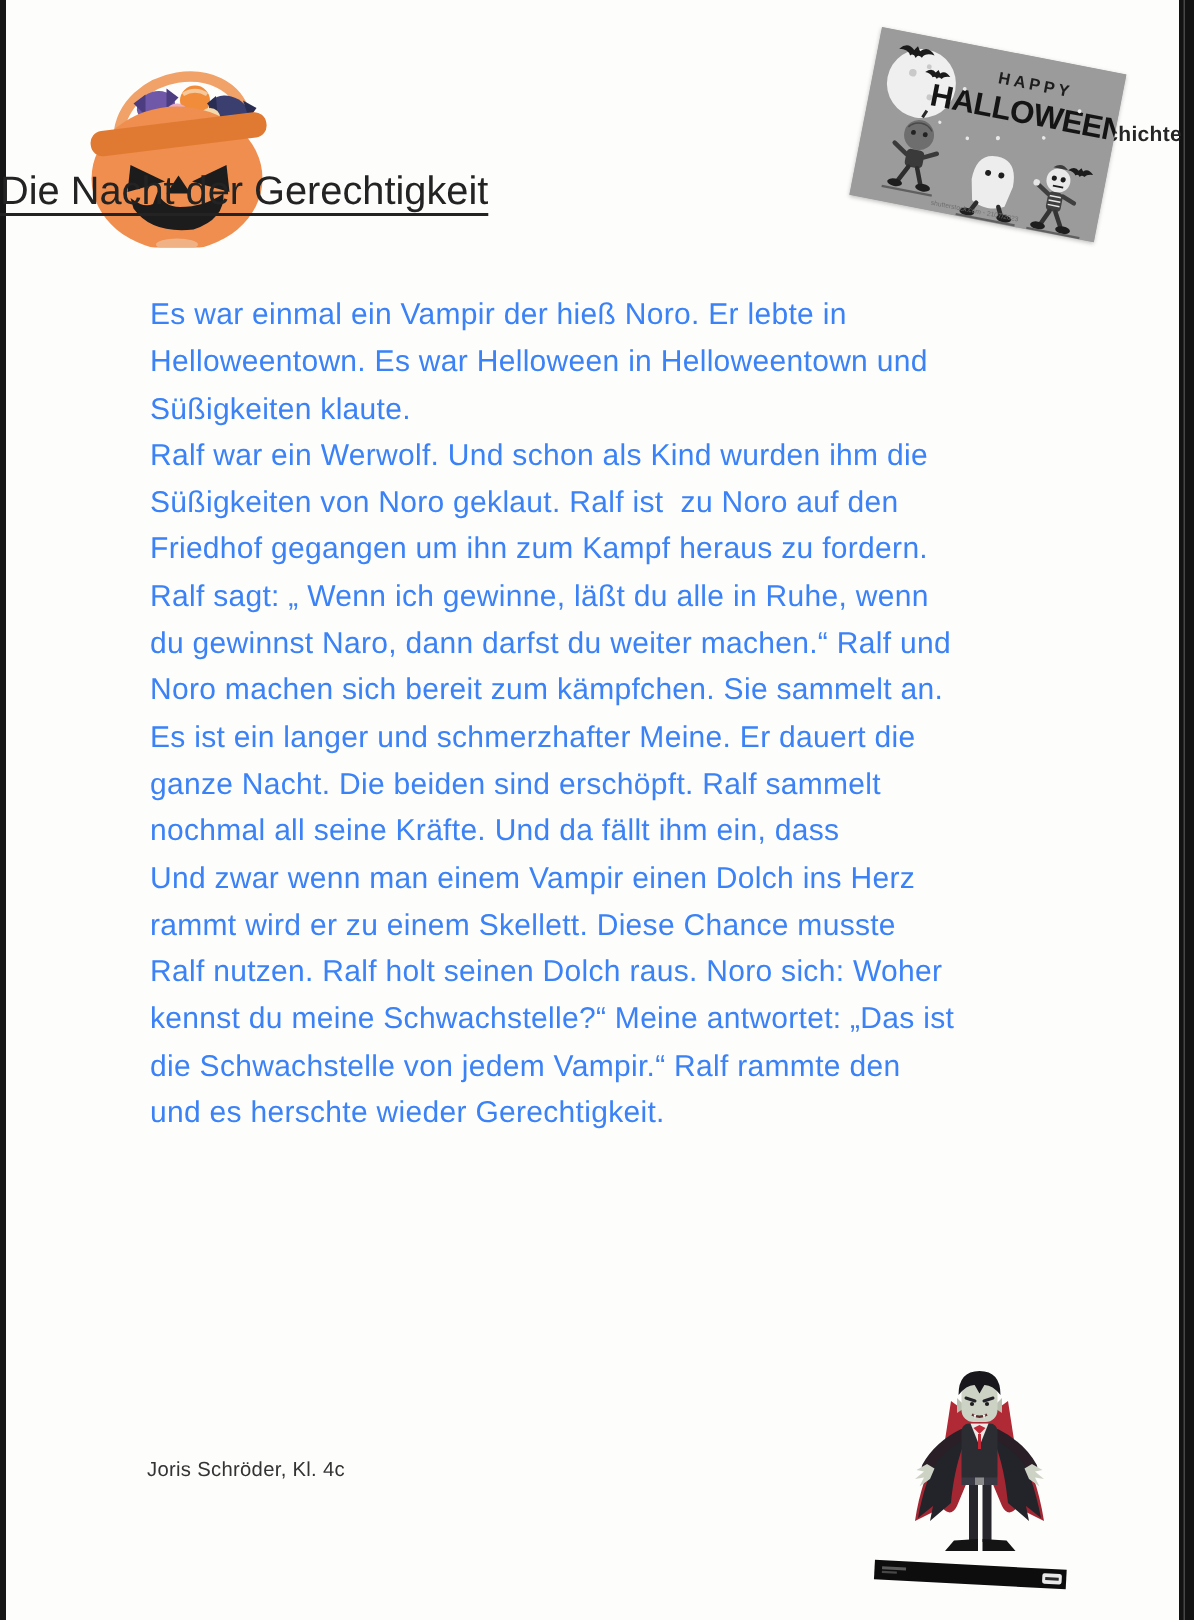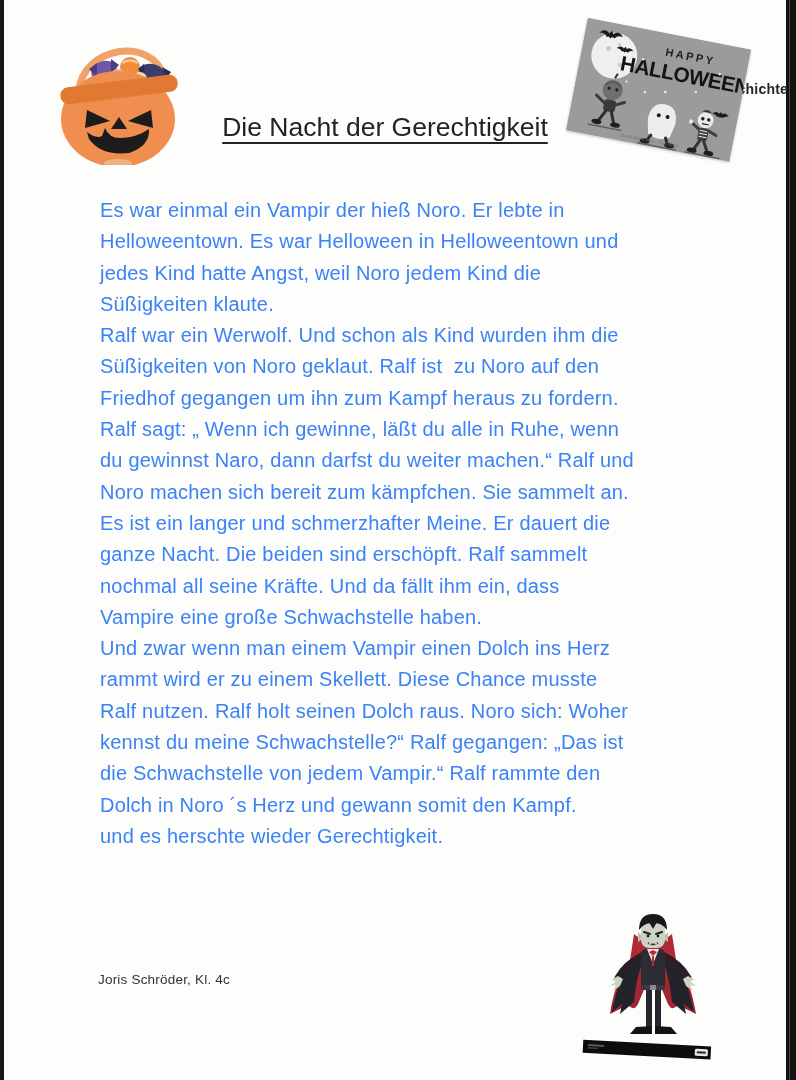--- a/index.html
+++ b/index.html
@@ -15,21 +15,21 @@
   .edge-left{position:absolute;left:0;top:0;width:4px;height:1080px;background:#161616;}
   .edge-right{position:absolute;right:0;top:0;width:10px;height:1080px;background:#121212;}
   .edge-right-line{position:absolute;left:3px;top:0;width:1px;height:100%;background:#6a6a6a;opacity:.6;}
 
   
   .subtitle{
     position:absolute;left:0;top:81px;width:788px;text-align:right;
     font-size:14px;font-weight:700;color:#262626;letter-spacing:.2px;
   }
   .title{
-    position:absolute;left:0;top:112px;width:770px;text-align:center;
+    position:absolute;left:0;top:112px;width:770px;
     font-size:26.5px;font-weight:500;color:#232323;
     text-decoration:underline;text-decoration-thickness:1.5px;text-underline-offset:6px;
   }
 
   
   .story{
     position:absolute;left:100px;top:195px;width:660px;
     font-size:20px;line-height:31.3px;font-weight:500;
     color:#3b82f6;letter-spacing:.2px;
   }
@@ -167,38 +167,35 @@
         <path d="M120,113 h36" stroke="#5f5f5f" stroke-width="1.5"></path>
       </g>
 
       <text x="84" y="110" text-anchor="middle" font-size="4.5" fill="#707070" font-family="Liberation Sans, sans-serif">shutterstock.com - 2107/2023</text>
     </svg>
   </div>
 
   <div class="story">
     <div class="story-line">Es war einmal ein Vampir der hieß Noro. Er lebte in</div>
     <div class="story-line">Helloweentown. Es war Helloween in Helloweentown und</div>
-    <div class="story-line">jedes Kind hatte Angst, weil Noro jedem Kind die</div>
     <div class="story-line">Süßigkeiten klaute.</div>
     <div class="story-line">Ralf war ein Werwolf. Und schon als Kind wurden ihm die</div>
     <div class="story-line">Süßigkeiten von Noro geklaut. Ralf ist  zu Noro auf den</div>
     <div class="story-line">Friedhof gegangen um ihn zum Kampf heraus zu fordern.</div>
     <div class="story-line">Ralf sagt: „ Wenn ich gewinne, läßt du alle in Ruhe, wenn</div>
     <div class="story-line">du gewinnst Naro, dann darfst du weiter machen.“ Ralf und</div>
     <div class="story-line">Noro machen sich bereit zum kämpfchen. Sie sammelt an.</div>
     <div class="story-line">Es ist ein langer und schmerzhafter Meine. Er dauert die</div>
     <div class="story-line">ganze Nacht. Die beiden sind erschöpft. Ralf sammelt</div>
     <div class="story-line">nochmal all seine Kräfte. Und da fällt ihm ein, dass</div>
-    <div class="story-line">Vampire eine große Schwachstelle haben.</div>
     <div class="story-line">Und zwar wenn man einem Vampir einen Dolch ins Herz</div>
     <div class="story-line">rammt wird er zu einem Skellett. Diese Chance musste</div>
     <div class="story-line">Ralf nutzen. Ralf holt seinen Dolch raus. Noro sich: Woher</div>
-    <div class="story-line">kennst du meine Schwachstelle?“ Ralf gegangen: „Das ist</div>
+    <div class="story-line">kennst du meine Schwachstelle?“ Meine antwortet: „Das ist</div>
     <div class="story-line">die Schwachstelle von jedem Vampir.“ Ralf rammte den</div>
-    <div class="story-line">Dolch in Noro ´s Herz und gewann somit den Kampf.</div>
     <div class="story-line">und es herschte wieder Gerechtigkeit.</div>
   </div>
 
   <div class="signature">Joris Schröder, Kl. 4c</div>
 
   <div class="vampire">
     <svg width="150" height="160" viewBox="0 0 150 160">
 
       <path d="M75,34 C52,44 38,68 32,106 L50,97 Q56,104 60,96 L75,60 L90,96 Q94,104 100,97 L118,106
                C112,68 98,44 75,34 Z" fill="#a32733"></path>

